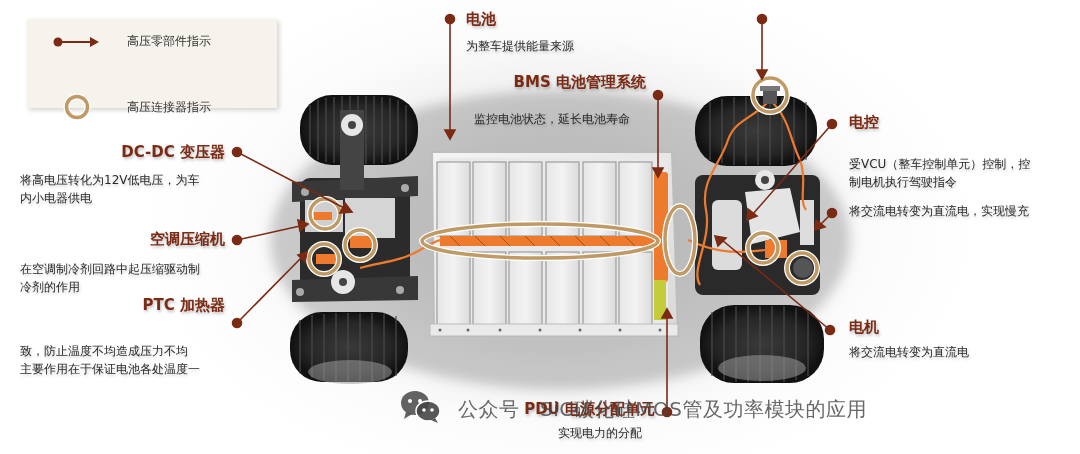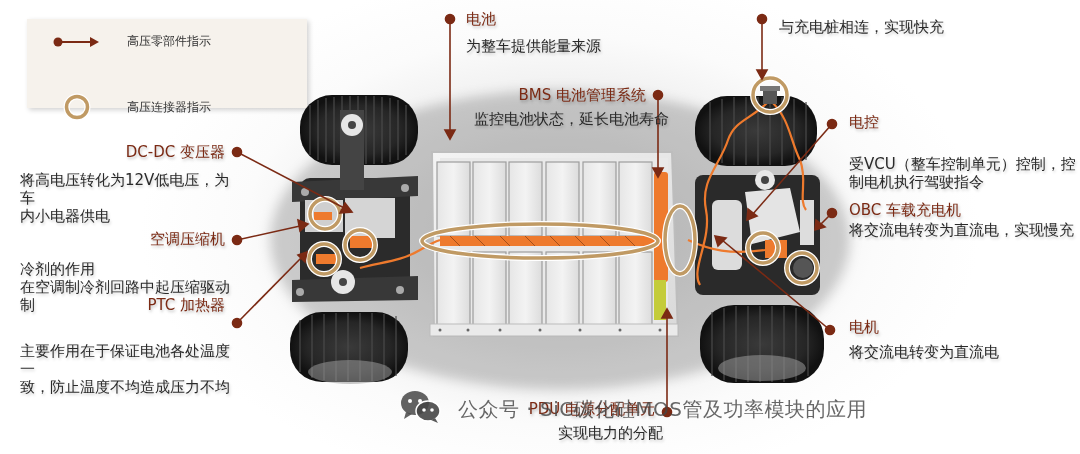--- a/index.html
+++ b/index.html
@@ -7,36 +7,36 @@
   body {
     position: relative;
     font-family: "DejaVu Sans", "Liberation Sans", sans-serif;
     background: radial-gradient(ellipse 420px 260px at 560px 230px, #d6d6d6 0%, #ececec 45%, #fbfbfb 75%, #ffffff 100%);
     color: #333;
   }
   .abs { position: absolute; }
 
   
   .legend {
-    left: 27px; top: 19px; width: 280px; height: 89px;
+    left: 27px; top: 19px; width: 250px; height: 89px;
     background: #f6f2ec;
     box-shadow: 2px 2px 5px rgba(0,0,0,0.18);
   }
   .legend-row { position: absolute; left: 0; display: flex; align-items: center; }
   .legend-row .sym { width: 100px; display: flex; justify-content: center; align-items: center; }
   .legend-row .txt { font-size: 12px; color: #333; }
 
   
   .title {
-    font-size: 15px; font-weight: normal; color: #7b2a14;
+    font-size: 15px; font-weight: bold; color: #7b2a14;
     text-shadow: 1px 2px 3px rgba(0,0,0,0.25);
     white-space: nowrap;
   }
   .desc {
-    font-size: 15px; color: #2a2a2a; line-height: 18px;
+    font-size: 12px; color: #2a2a2a; line-height: 18px;
     text-shadow: 1px 2px 3px rgba(0,0,0,0.2);
   }
   .right { text-align: right; }
 
   svg.overlay { position: absolute; left: 0; top: 0; }
 
   .watermark {
     left: 400px; top: 390px; display: flex; align-items: center; gap: 16px;
     font-size: 20px; color: rgba(70,70,70,0.82);
     white-space: nowrap; letter-spacing: 0.5px;
@@ -312,56 +312,54 @@
 </div>
 <div class="abs desc" style="left:20px; top:171px; width:215px;">
   <div>将高电压转化为12V低电压，为车</div>
   <div>内小电器供电</div>
 </div>
 
 <div class="abs right" style="left:20px; top:230px; width:205px;">
   <div class="title">空调压缩机</div>
 </div>
 <div class="abs desc" style="left:20px; top:260px; width:215px;">
+  <div>在空调制冷剂回路中起压缩驱动制</div>
   <div>冷剂的作用</div>
-  <div>在空调制冷剂回路中起压缩驱动制</div>
 </div>
 
 <div class="abs right" style="left:20px; top:296px; width:205px;">
   <div class="title">PTC 加热器</div>
 </div>
 <div class="abs desc" style="left:20px; top:342px; width:215px;">
+  <div>致，防止温度不均造成压力不均</div>
   <div>主要作用在于保证电池各处温度一</div>
-  <div>致，防止温度不均造成压力不均</div>
 </div>
 
 <div class="abs" style="left:466px; top:10px;">
   <div class="title">电池</div>
   <div class="desc" style="margin-top:8px;">为整车提供能量来源</div>
 </div>
 
-<div class="abs right" style="left:470px; top:86px; width:176px;">
+<div class="abs right" style="left:470px; top:73px; width:176px;">
   <div class="title">BMS 电池管理系统</div>
 </div>
 <div class="abs desc" style="left:474px; top:110px;">监控电池状态，延长电池寿命</div>
 
 <div class="abs" style="left:779px; top:10px;">
-  <div class="desc" style="margin-top:8px;">与充电桩相连，实现快充</div>
 </div>
 
 <div class="abs" style="left:849px; top:113px;">
   <div class="title">电控</div>
   <div class="desc" style="margin-top:23px;">
     <div>受VCU（整车控制单元）控制，控</div>
     <div>制电机执行驾驶指令</div>
   </div>
 </div>
 
 <div class="abs" style="left:849px; top:201px;">
-  <div class="title">OBC 车载充电机</div>
   <div class="desc" style="margin-top:1px;">将交流电转变为直流电，实现慢充</div>
 </div>
 
 <div class="abs" style="left:849px; top:318px;">
   <div class="title">电机</div>
   <div class="desc" style="margin-top:6px;">将交流电转变为直流电</div>
 </div>
 
 <div class="abs right" style="left:480px; top:400px; width:175px;">
   <div class="title">PDU 电源分配单元</div>

